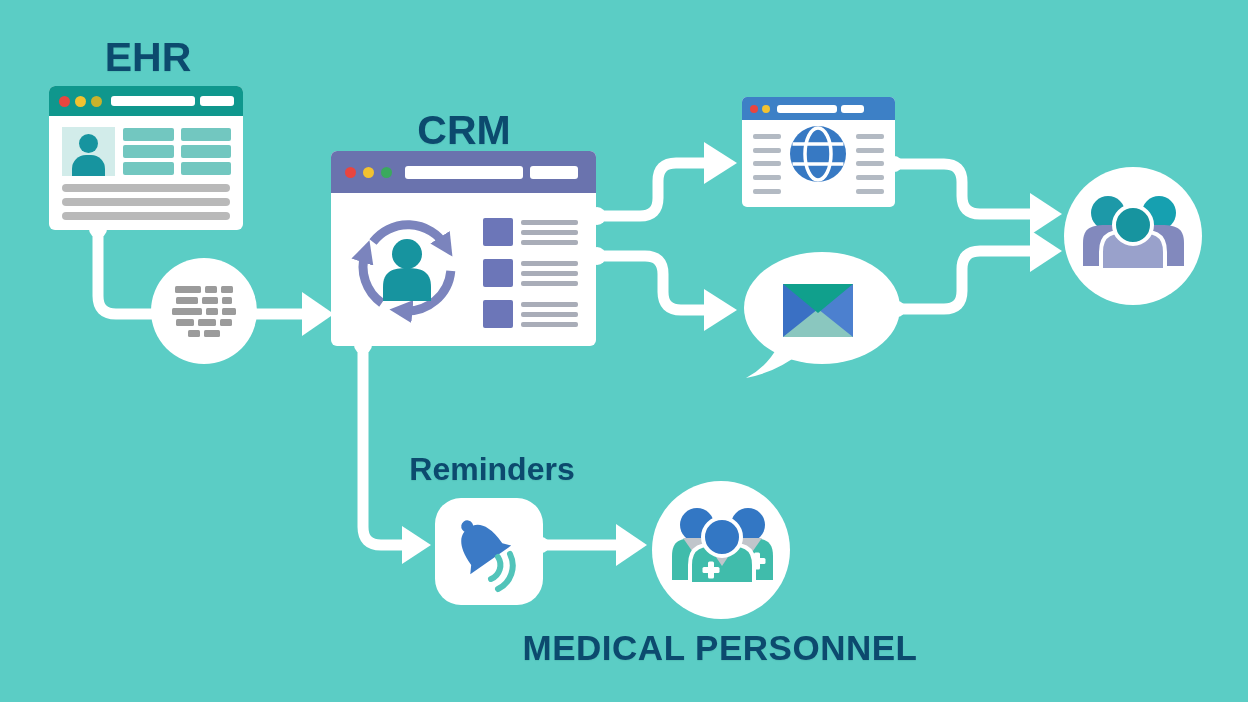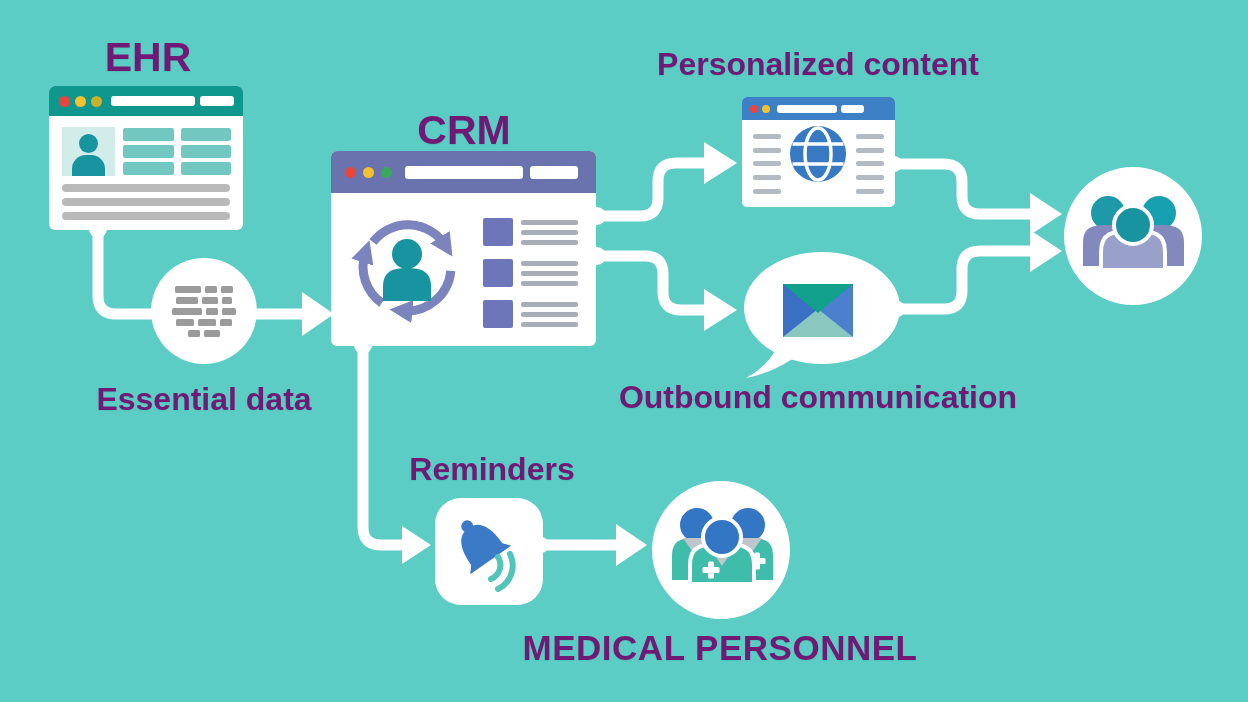--- a/index.html
+++ b/index.html
@@ -4,21 +4,21 @@
 <style>
   html,body{margin:0;padding:0;}
   .canvas{
     position:relative;width:1248px;height:702px;overflow:hidden;
     background:#5BCDC5;
     font-family:"Liberation Sans",sans-serif;
   }
   .connectors{position:absolute;left:0;top:0;}
   
   .label{
-    position:absolute;color:#701a75;white-space:nowrap;
+    position:absolute;color:#0c4a6e;white-space:nowrap;
     transform:translate(-50%,-50%);
     text-shadow:0 1px 1px rgba(40,120,115,.15);
   }
   .lbl-xl{font-size:41px;font-weight:700;}
   .lbl-md{font-size:32px;font-weight:600;}
   .lbl-caps{font-size:35px;font-weight:700;letter-spacing:.5px;}
   .lbl-ehr{left:148px;top:57px;}
   .lbl-crm{left:464px;top:130px;}
   .lbl-pc{left:818px;top:64px;}
   .lbl-ed{left:204px;top:399px;}
@@ -315,19 +315,16 @@
         <g fill="#FFFFFF">
           <rect x="50.5" y="86" width="17" height="6" rx="1.5"></rect>
           <rect x="56" y="80.5" width="6" height="17" rx="1.5"></rect>
         </g>
       </g>
     </svg>
   </div>
 
   <div class="label lbl-xl lbl-ehr">EHR</div>
   <div class="label lbl-xl lbl-crm">CRM</div>
-  <div class="label lbl-md lbl-pc">Personalized content</div>
-  <div class="label lbl-md lbl-ed">Essential data</div>
-  <div class="label lbl-md lbl-oc">Outbound communication</div>
   <div class="label lbl-caps lbl-mp">MEDICAL PERSONNEL</div>
   <div class="label lbl-md lbl-rem">Reminders</div>
 
 </div>
 
 </body></html>

